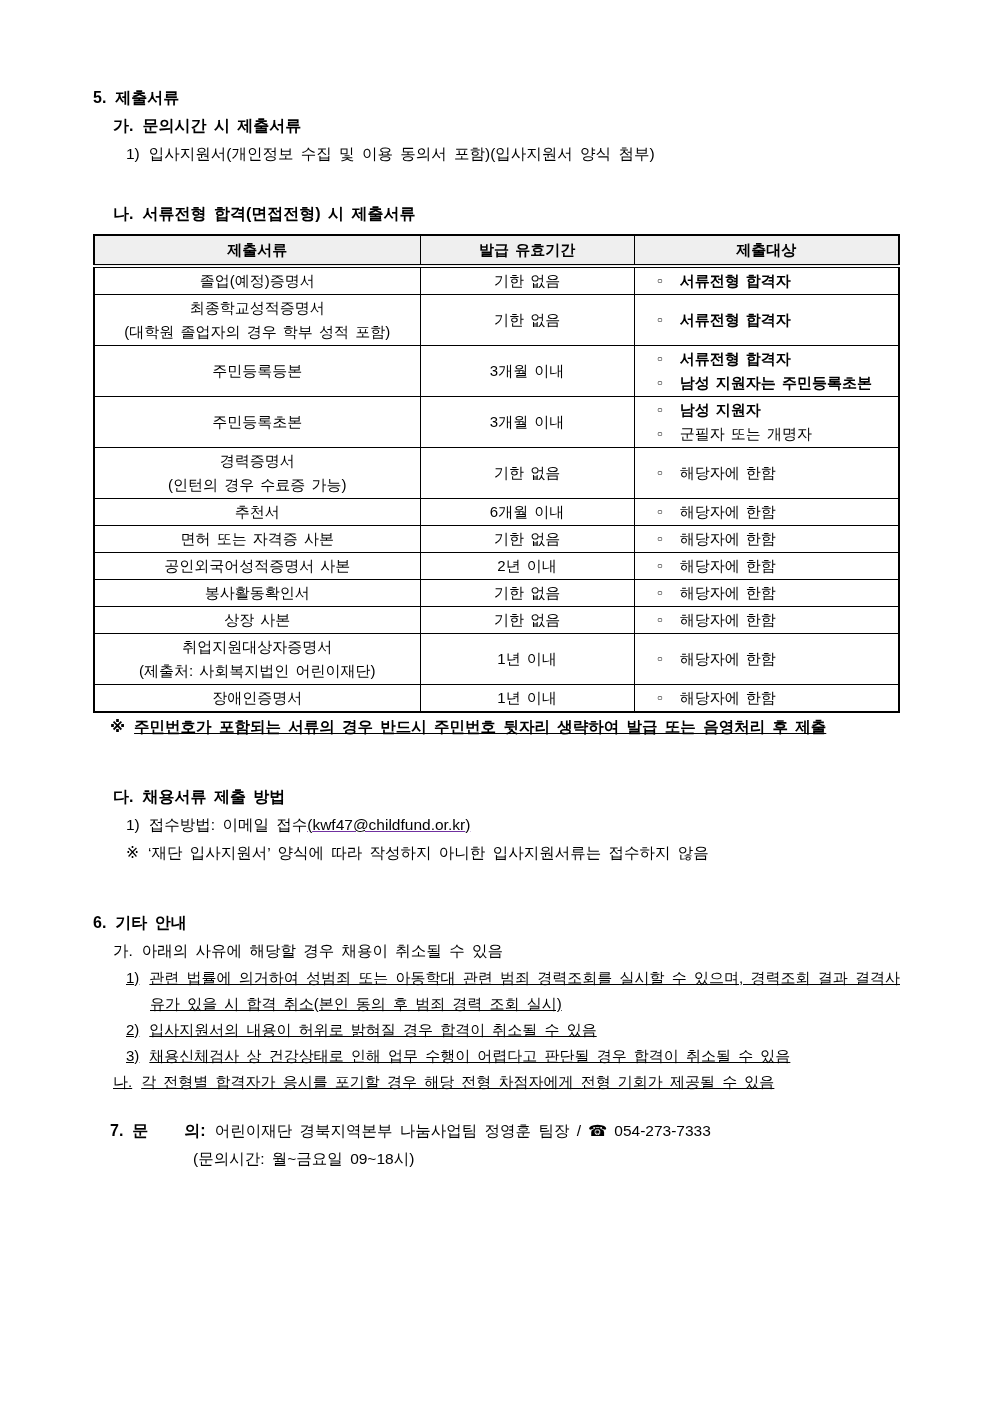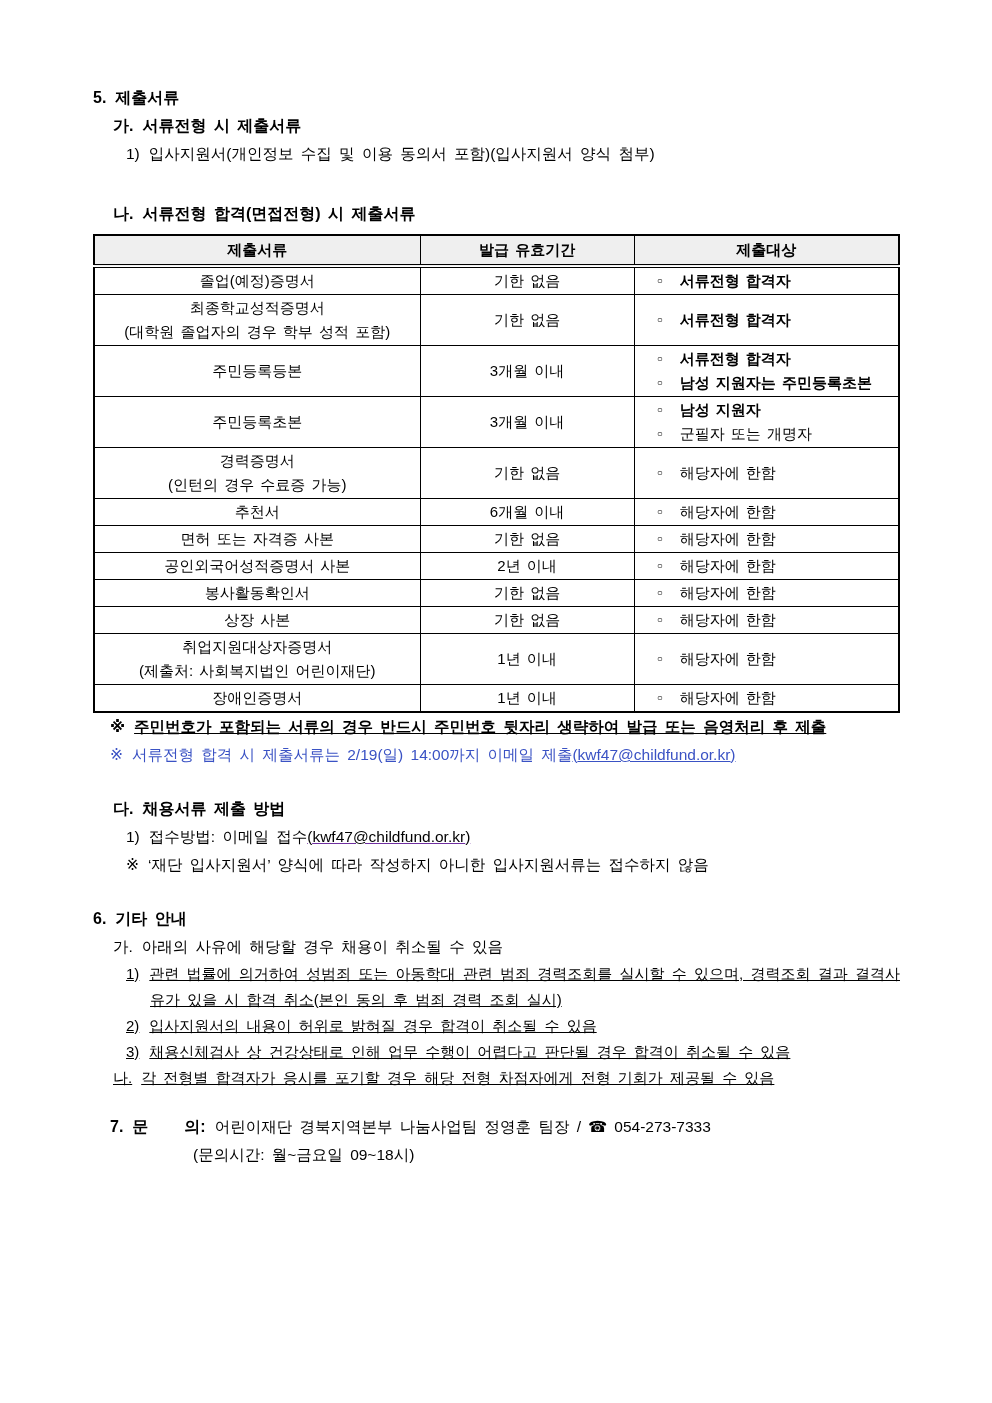--- a/index.html
+++ b/index.html
@@ -20,21 +20,21 @@
   .h     { font-weight: bold; font-size: 16px; }
   .no    { margin-right: 9px; }
   .mark  { margin-right: 9px; }
   .u     { text-decoration: underline; }
 
   .ind-a    { padding-left: 20px; }  
   .ind-1    { padding-left: 33px; }  
   .ind-note { padding-left: 57px; }  
   .ind-n    { padding-left: 17px; }  
   .mt-b     { margin-top: 32px; }
-  .mt-sec   { margin-top: 26px; }
+  .mt-sec   { margin-top: 42px; }
   .mt-7     { margin-top: 22px; margin-left: 17px; }
 
   
   .doc-table {
     width: 100%;
     border-collapse: collapse;
     border: 2px solid #000;
     table-layout: fixed;
     margin-top: 6px;
     font-size: 15px;
@@ -79,21 +79,21 @@
 </head>
 <body>
 
 <div class="page">
 
   <div class="line h">
     <span class="no">5.</span><span>제출서류</span>
   </div>
 
   <div class="line h ind-a">
-    <span class="no">가.</span><span>서류전형 시 제출서류</span>
+    <span class="no">가.</span><span>문의시간 시 제출서류</span>
   </div>
 
   <div class="line ind-1">
     <span class="no">1)</span><span>입사지원서(개인정보 수집 및 이용 동의서 포함)(입사지원서 양식 첨부)</span>
   </div>
 
 
   <div class="line h ind-a mt-b">
     <span class="no">나.</span><span>서류전형 합격(면접전형) 시 제출서류</span>
   </div>
@@ -267,23 +267,20 @@
             </div>
           </td>
         </tr>
       </tbody>
   </table>
 
   <div class="line note-black ind-n">
     <span class="mark">※</span><span class="u">주민번호가 포함되는 서류의 경우 반드시 주민번호 뒷자리 생략하여 발급 또는 음영처리 후 제출</span>
   </div>
 
-  <div class="line note-blue ind-n">
-    <span class="mark">※</span><span>서류전형 합격 시 제출서류는 2/19(일) 14:00까지 이메일 제출</span><span class="u-blue"><span>(</span><a class="email-link">kwf47@childfund.or.kr</a><span>)</span></span>
-  </div>
 
   <div class="line h ind-a mt-sec">
     <span class="no">다.</span><span>채용서류 제출 방법</span>
   </div>
 
   <div class="line ind-1">
     <span class="no">1)</span><span>접수방법: 이메일 접수</span><span class="u-purple"><span>(</span><a class="email-link">kwf47@childfund.or.kr</a><span>)</span></span>
   </div>
 
   <div class="line ind-1">

